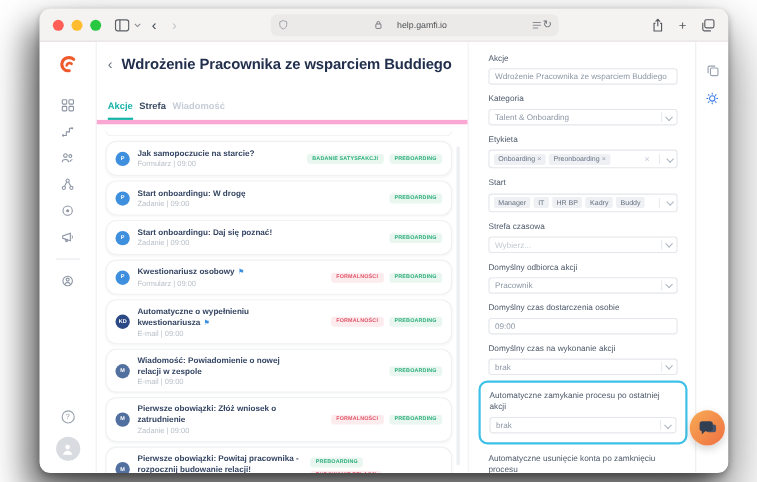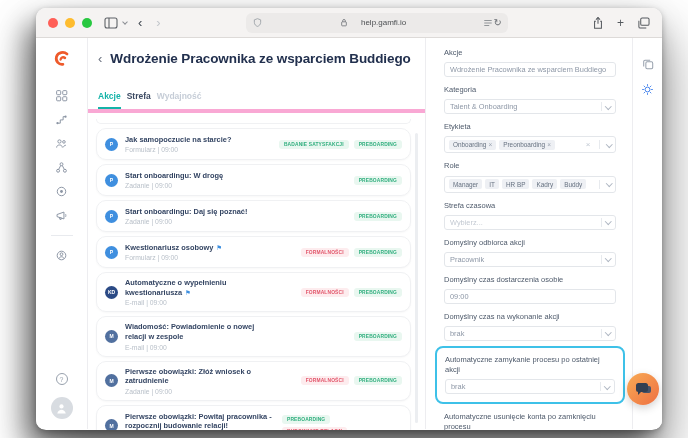--- a/index.html
+++ b/index.html
@@ -233,21 +233,21 @@
     </div>
 
     <div class="main">
       <div class="phead">
         <span class="backchev">‹</span>
         <span class="ptitle">Wdrożenie Pracownika ze wsparciem Buddiego</span>
       </div>
       <div class="tabs">
         <span class="tab active">Akcje</span>
         <span class="tab">Strefa</span>
-        <span class="tab disabled">Wydajność</span>
+        <span class="tab disabled">Wiadomość</span>
       </div>
 
       <div class="list">
         <div class="sliver"></div>
 
         <div class="card">
           <span class="cavatar" data-color="blue">P</span>
           <div class="ctext">
               <div class="ctitle">Jak samopoczucie na starcie?</div>
             <div class="cmeta">Formularz | 09:00</div>
@@ -370,21 +370,21 @@
                 <span>Preonboarding</span>
                 <span class="x">×</span>
               </span>
           </span>
           <span class="clearx">×</span>
             <span class="sep"></span>
             <span class="caret"></span>
         </div>
       </div>
       <div class="fgroup">
-        <div class="flabel">Role</div>
+        <div class="flabel">Start</div>
         <div class="ctrl multi">
           <span class="chiprow">
             <span class="chip">
                 <span>Manager</span>
               </span>
             <span class="chip">
                 <span>IT</span>
               </span>
             <span class="chip">
                 <span>HR BP</span>

